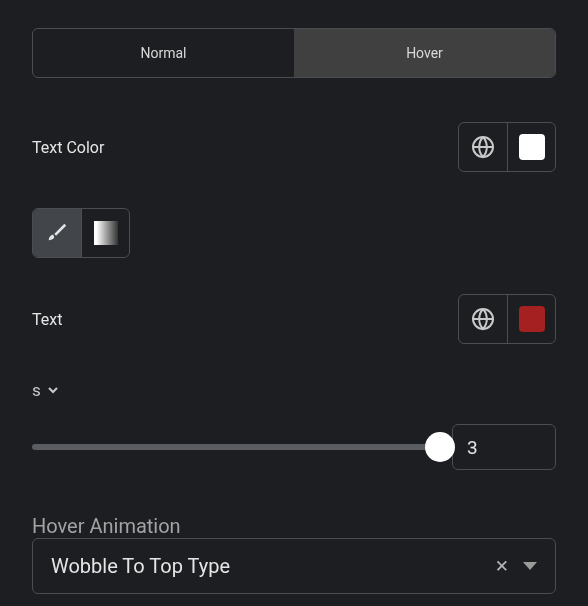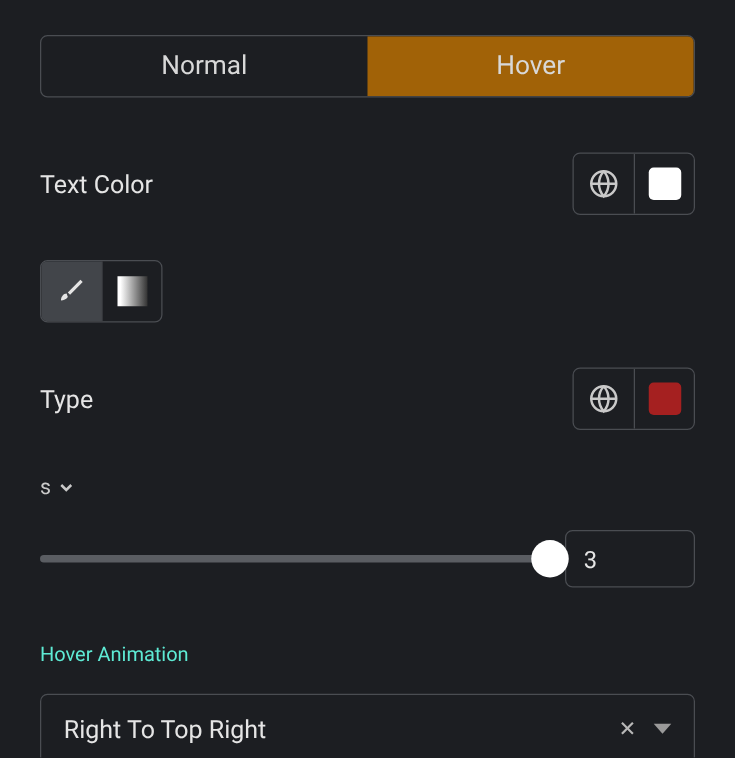--- a/index.html
+++ b/index.html
@@ -17,36 +17,36 @@
     border-radius: 6px;
     overflow: hidden;
     height: 50px;
     margin-bottom: 44px;
   }
   .tab {
     flex: 1;
     display: flex;
     align-items: center;
     justify-content: center;
-    font-size: 21px;
+    font-size: 14px;
     color: #d8d8d8;
     cursor: pointer;
     background: transparent;
   }
   .tab.active {
-    background: #a16207;
+    background: #404040;
   }
   .row {
     display: flex;
     align-items: center;
     justify-content: space-between;
     margin-bottom: 36px;
   }
   .row-label {
-    font-size: 20px;
+    font-size: 16px;
     color: #e5e5e5;
   }
   .icon-group {
     display: flex;
     border: 1px solid #4a4d52;
     border-radius: 6px;
     overflow: hidden;
   }
   .icon-cell {
     width: 48px;
@@ -124,23 +124,22 @@
     border: 1px solid #4a4d52;
     border-radius: 6px;
     background: transparent;
     color: #e5e5e5;
     font-size: 19px;
     padding: 0 14px;
     display: flex;
     align-items: center;
   }
   .section-label {
-    font-size: 16px;
-    color: #5eead4;
-    margin-bottom: 22px;
+    font-size: 20px;
+    color: #a3a3a3;
   }
   .select-box {
     height: 56px;
     border: 1px solid #4a4d52;
     border-radius: 6px;
     display: flex;
     align-items: center;
     justify-content: space-between;
     padding: 0 18px;
     cursor: pointer;
@@ -204,21 +203,21 @@
         <path d="M8 14 C5 14 3 17 3 20 C5 20 8 19 9 17 Z"></path>
       </svg>
     </div>
     <div class="icon-cell">
       <div class="gradient-swatch"></div>
     </div>
   </div>
 </div>
 
 <div class="row">
-  <div class="row-label">Type</div>
+  <div class="row-label">Text</div>
   <div class="icon-group">
     <div class="icon-cell">
       <svg class="globe-svg" viewBox="0 0 24 24" fill="none" stroke="#c9c9c9" stroke-width="2">
         <circle cx="12" cy="12" r="10"></circle>
         <line x1="2" y1="12" x2="22" y2="12"></line>
         <path d="M12 2a15 15 0 0 1 0 20a15 15 0 0 1 0-20"></path>
       </svg>
     </div>
     <div class="icon-cell">
       <div class="swatch swatch-red"></div>
@@ -240,18 +239,18 @@
     <div class="slider-thumb" style="left:100%"></div>
   </div>
   <div class="value-box">
     <span>3</span>
   </div>
 </div>
 
 <div class="section-label">Hover Animation</div>
 
 <div class="select-box">
-  <span class="select-text">Right To Top Right</span>
+  <span class="select-text">Wobble To Top Type</span>
   <div class="select-actions">
     <span class="clear-x">✕</span>
     <div class="caret-down"></div>
   </div>
 </div>
 
 </body></html>

